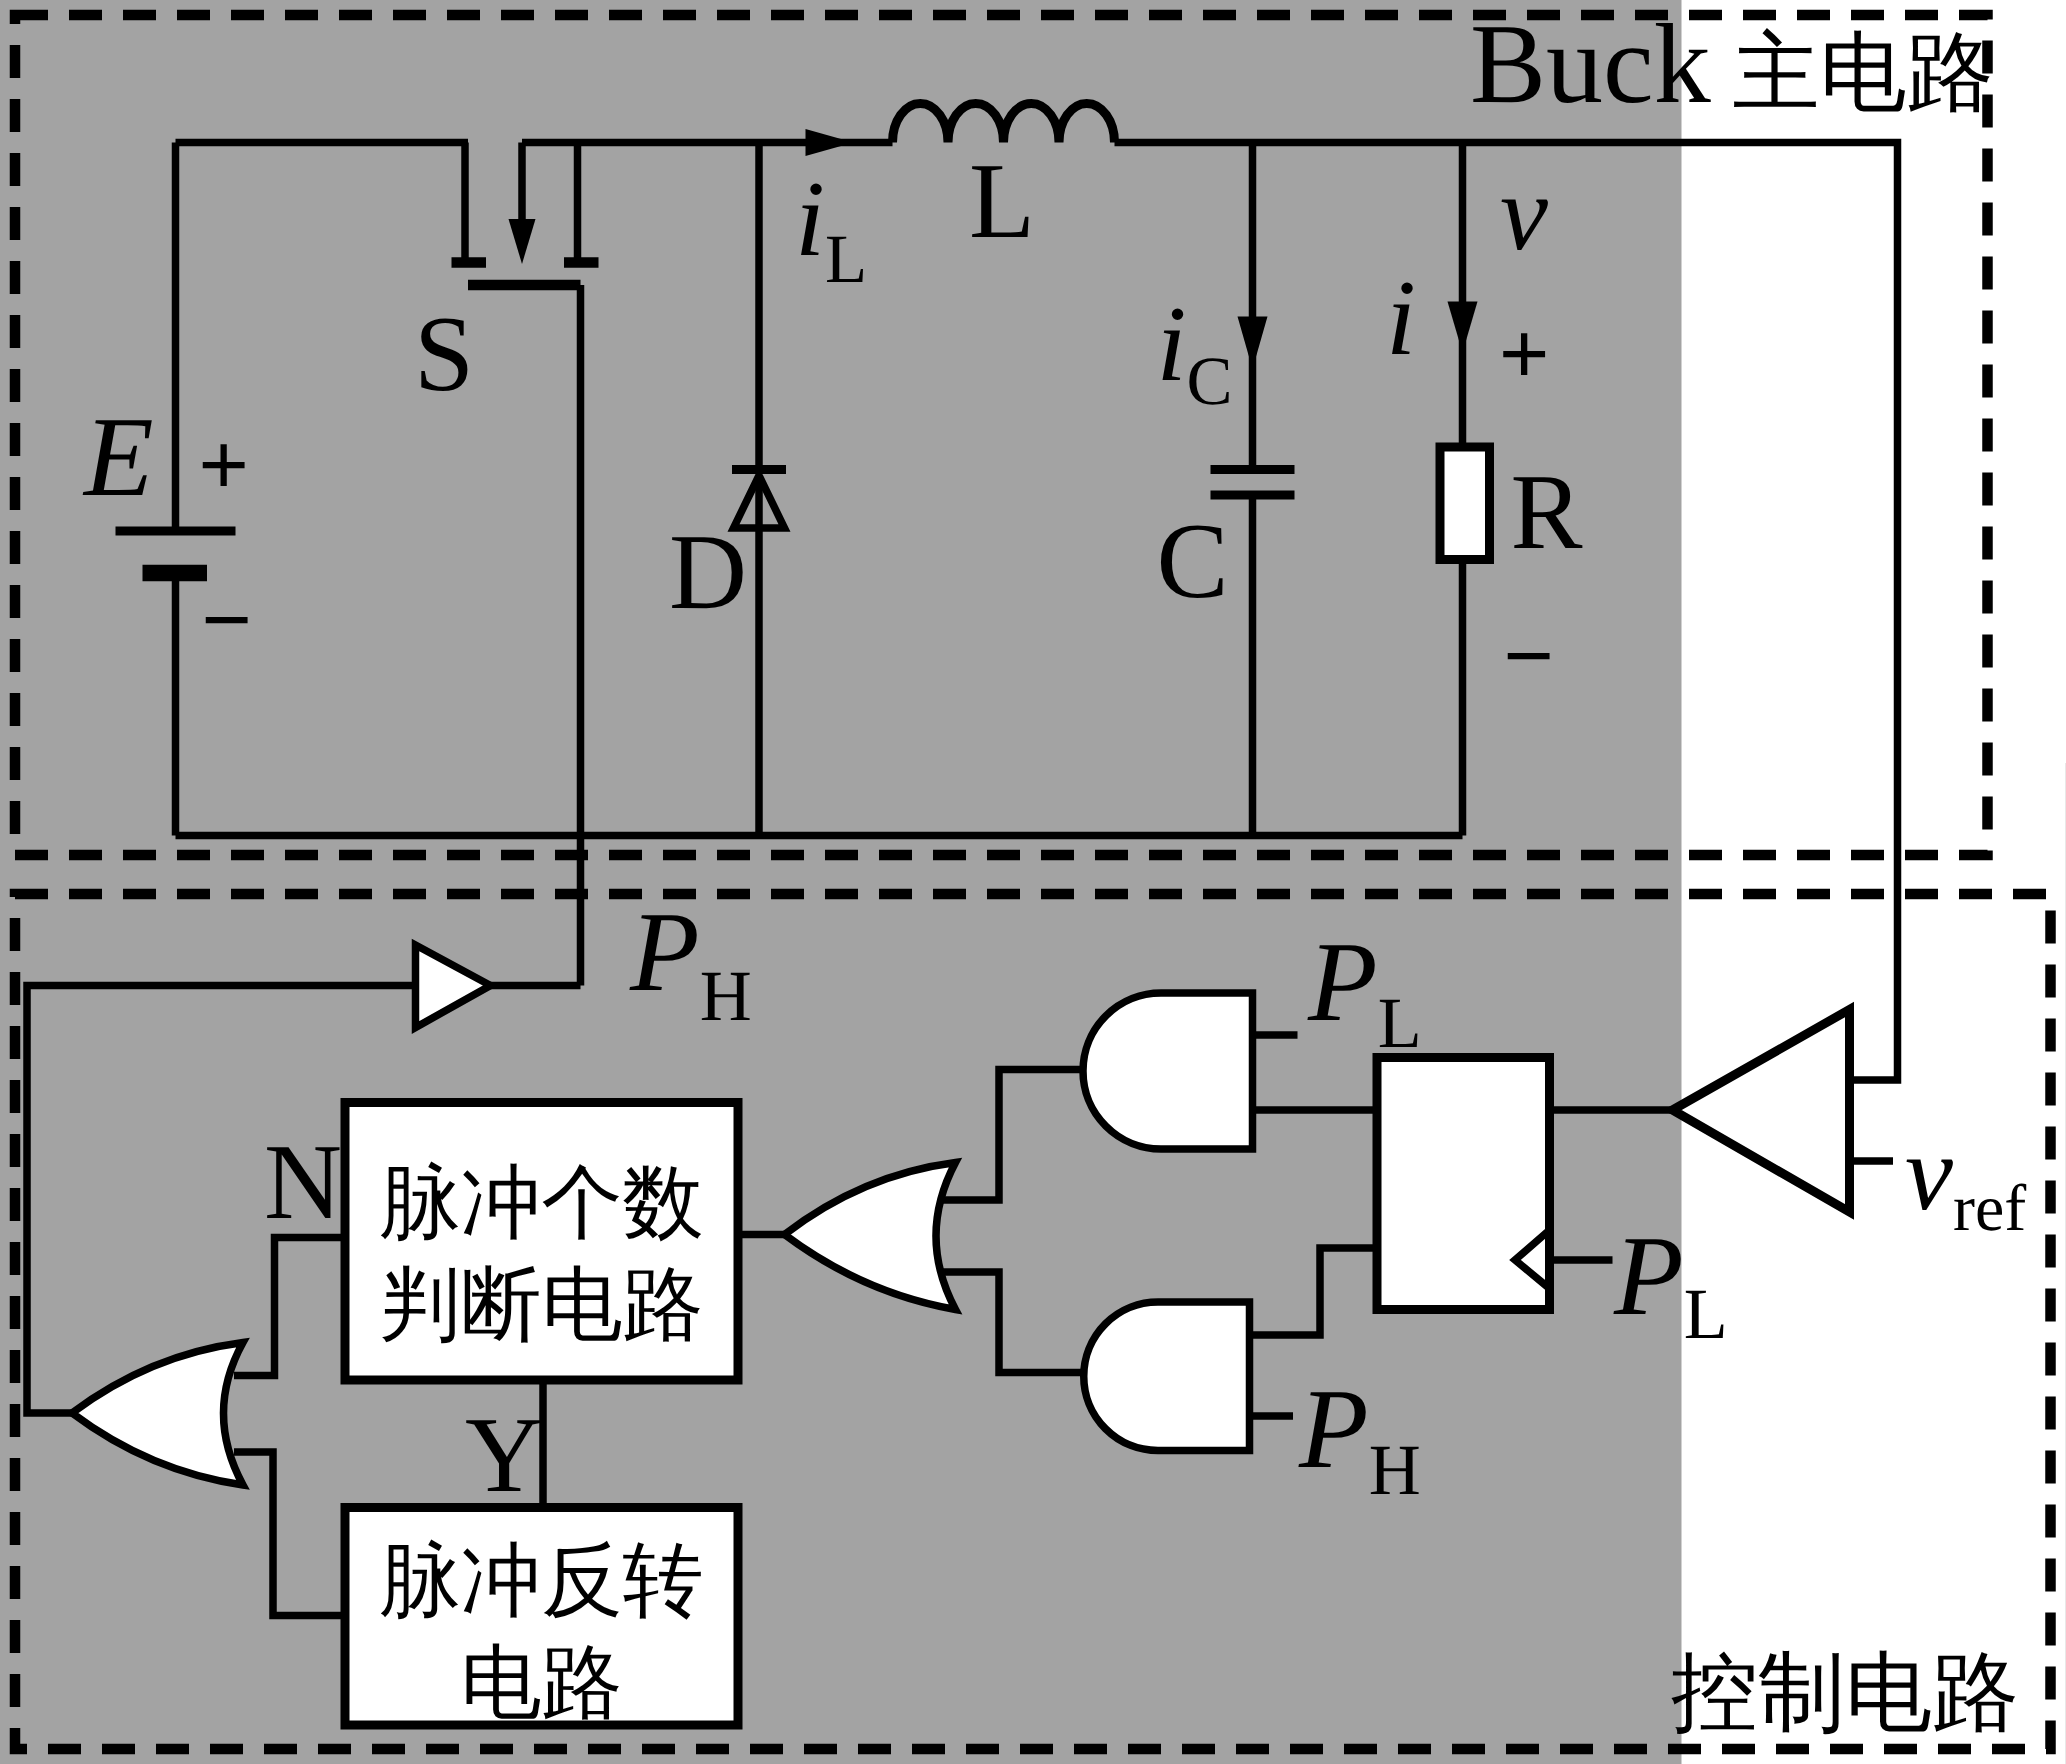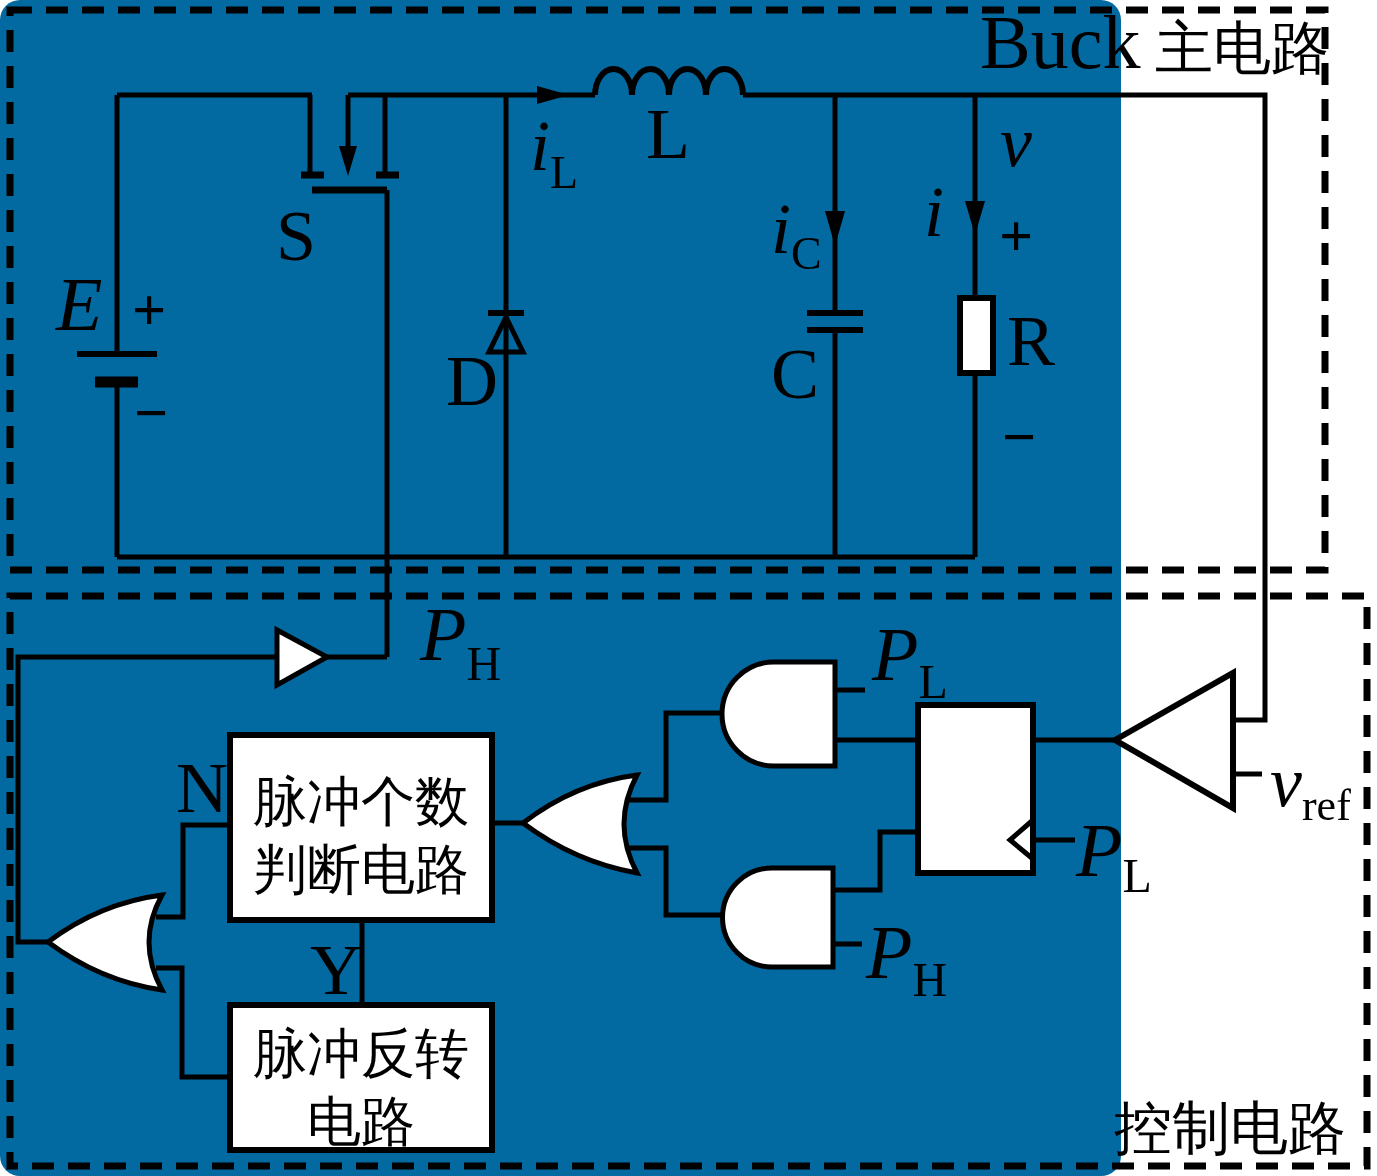--- a/index.html
+++ b/index.html
@@ -1,16 +1,16 @@
 <!DOCTYPE html>
 <html><head>
 <meta charset="utf-8">
 <style>
   html,body{margin:0;padding:0;background:#ffffff;}
-  .stage{width:1121px;height:1176px;position:relative;background:#0369a1;border-radius:20px;}
+  .stage{width:1121px;height:1176px;position:relative;background:#a3a3a3;}
   svg{display:block;}
   text{font-family:"Liberation Serif","DejaVu Serif",serif;fill:#000;}
   .it{font-style:italic;}
   .cjk{font-family:"Liberation Serif","DejaVu Serif",serif;}
   .wire{stroke:#000;stroke-width:5;fill:none;}
   .wire6{stroke:#000;stroke-width:6;fill:none;}
   .bar7{stroke:#000;stroke-width:7;fill:none;}
   .shape{stroke:#000;stroke-width:5;fill:#fff;}
   .shape6{stroke:#000;stroke-width:6;fill:#fff;}
   .hollow{stroke:#000;stroke-width:5;fill:none;}

